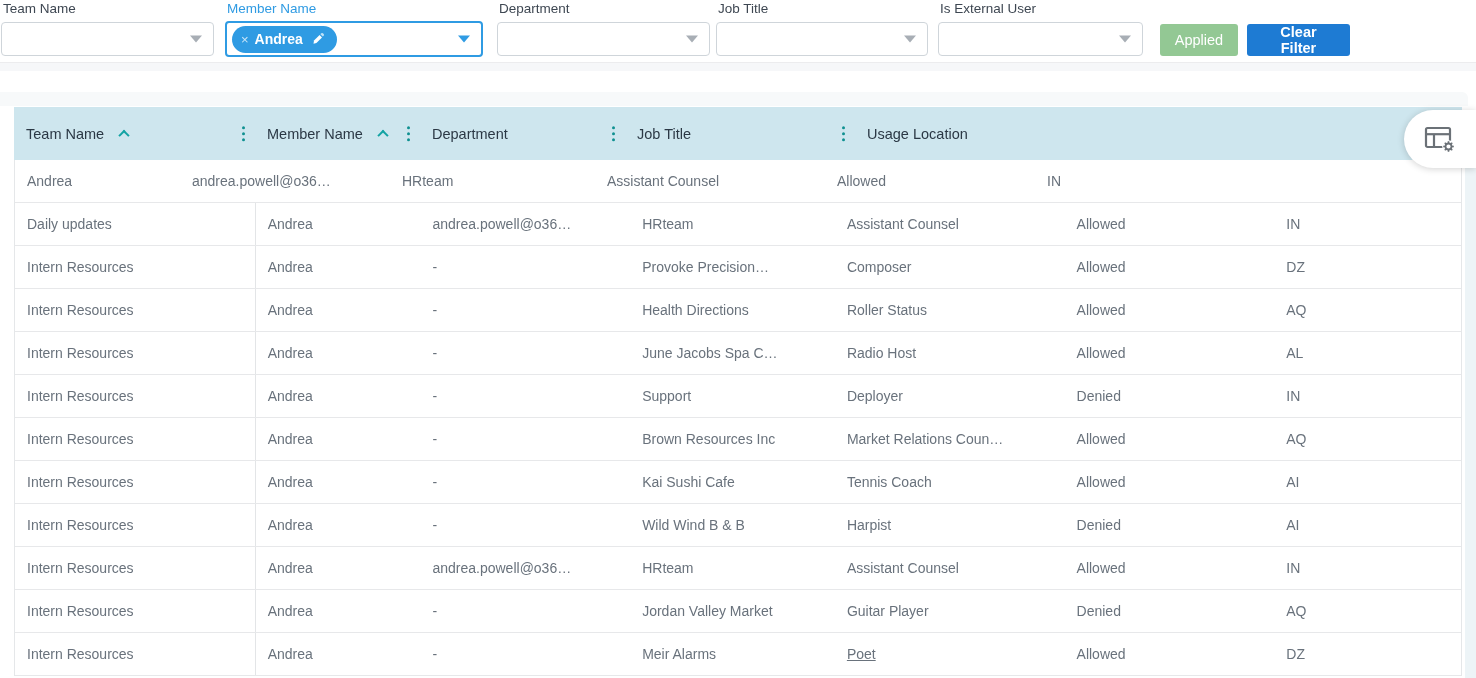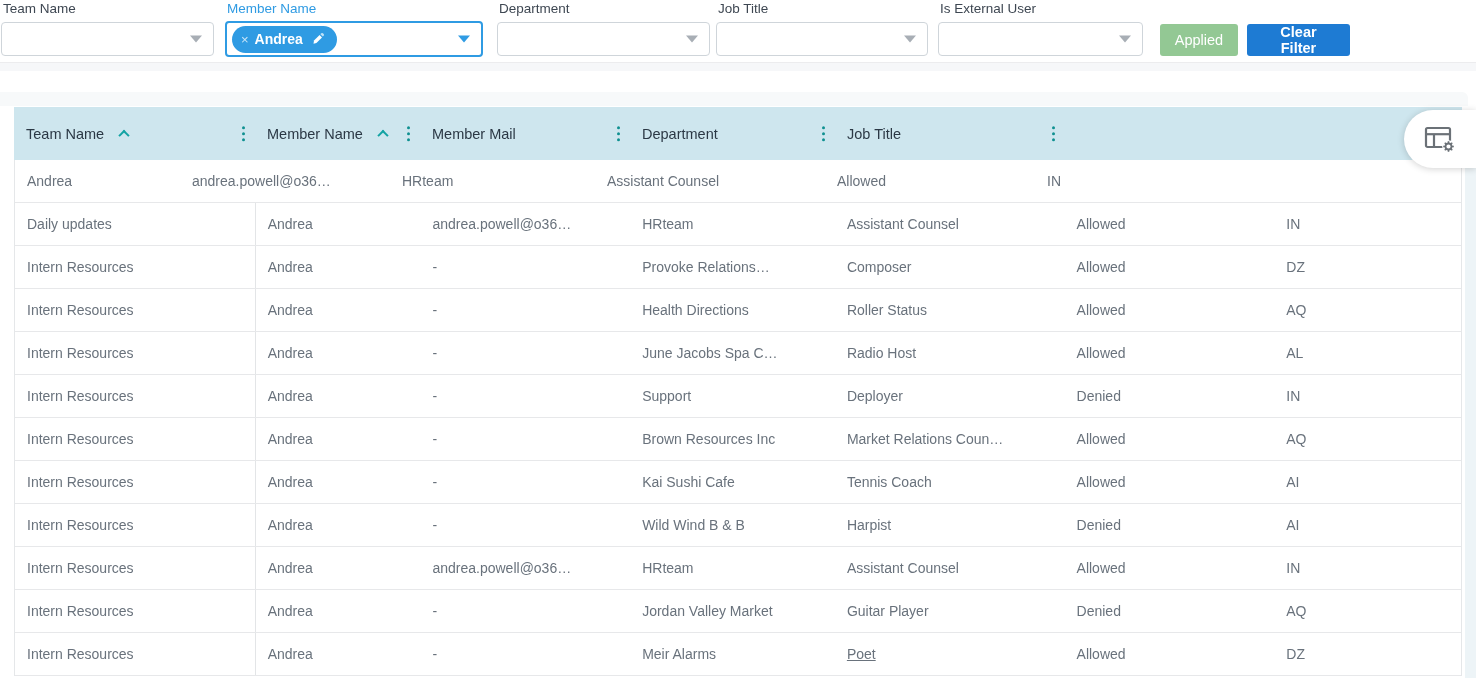--- a/index.html
+++ b/index.html
@@ -141,43 +141,38 @@
       </div>
       <div class="th" style="width: 165px;">
         <span>Member Name</span>
         <span class="sort-asc"></span>
         <span class="kebab">
           <i></i>
           <i></i>
           <i></i>
         </span>
       </div>
-      <div class="th" style="width: 210px;">
-        <span>Member Mail</span>
-        <span class="kebab">
-          <i></i>
-          <i></i>
-          <i></i>
-        </span>
-      </div>
       <div class="th" style="width: 205px;">
         <span>Department</span>
         <span class="kebab">
           <i></i>
           <i></i>
           <i></i>
         </span>
       </div>
       <div class="th" style="width: 230px;">
         <span>Job Title</span>
         <span class="kebab">
           <i></i>
           <i></i>
           <i></i>
         </span>
+      </div>
+      <div class="th" style="width: 187px;">
+        <span>Usage Location</span>
       </div>
       <button class="col-settings-btn" title="">
       <span style="display:inline-flex;">
         <svg width="32" height="28" viewBox="0 0 32 28">
           <rect x="2" y="3" width="24" height="19" rx="1.5" fill="none" stroke="#6b7177" stroke-width="2.2"></rect>
           <line x1="2" y1="9.2" x2="26" y2="9.2" stroke="#6b7177" stroke-width="2.2"></line>
           <line x1="10" y1="9.2" x2="10" y2="22" stroke="#6b7177" stroke-width="2.2"></line>
           <circle cx="24.5" cy="21.5" r="6.3" fill="#ffffff"></circle>
           <circle cx="24.5" cy="21.5" r="3" fill="none" stroke="#6b7177" stroke-width="1.8"></circle>
           <g stroke="#6b7177" stroke-width="1.6">
@@ -209,21 +204,21 @@
         <div class="td" style="width: 210px;">andrea.powell@o36…</div>
         <div class="td" style="width: 205px;">HRteam</div>
         <div class="td" style="width: 230px;">Assistant Counsel</div>
         <div class="td" style="width: 210px;">Allowed</div>
         <div class="td" style="width: 187px;">IN</div>
       </div>
       <div class="tr">
         <div class="td first" style="width: 241px;">Intern Resources</div>
         <div class="td" style="width: 165px;">Andrea</div>
         <div class="td" style="width: 210px;">-</div>
-        <div class="td" style="width: 205px;">Provoke Relations…</div>
+        <div class="td" style="width: 205px;">Provoke Precision…</div>
         <div class="td" style="width: 230px;">Composer</div>
         <div class="td" style="width: 210px;">Allowed</div>
         <div class="td" style="width: 187px;">DZ</div>
       </div>
       <div class="tr">
         <div class="td first" style="width: 241px;">Intern Resources</div>
         <div class="td" style="width: 165px;">Andrea</div>
         <div class="td" style="width: 210px;">-</div>
         <div class="td" style="width: 205px;">Health Directions</div>
         <div class="td" style="width: 230px;">Roller Status</div>

